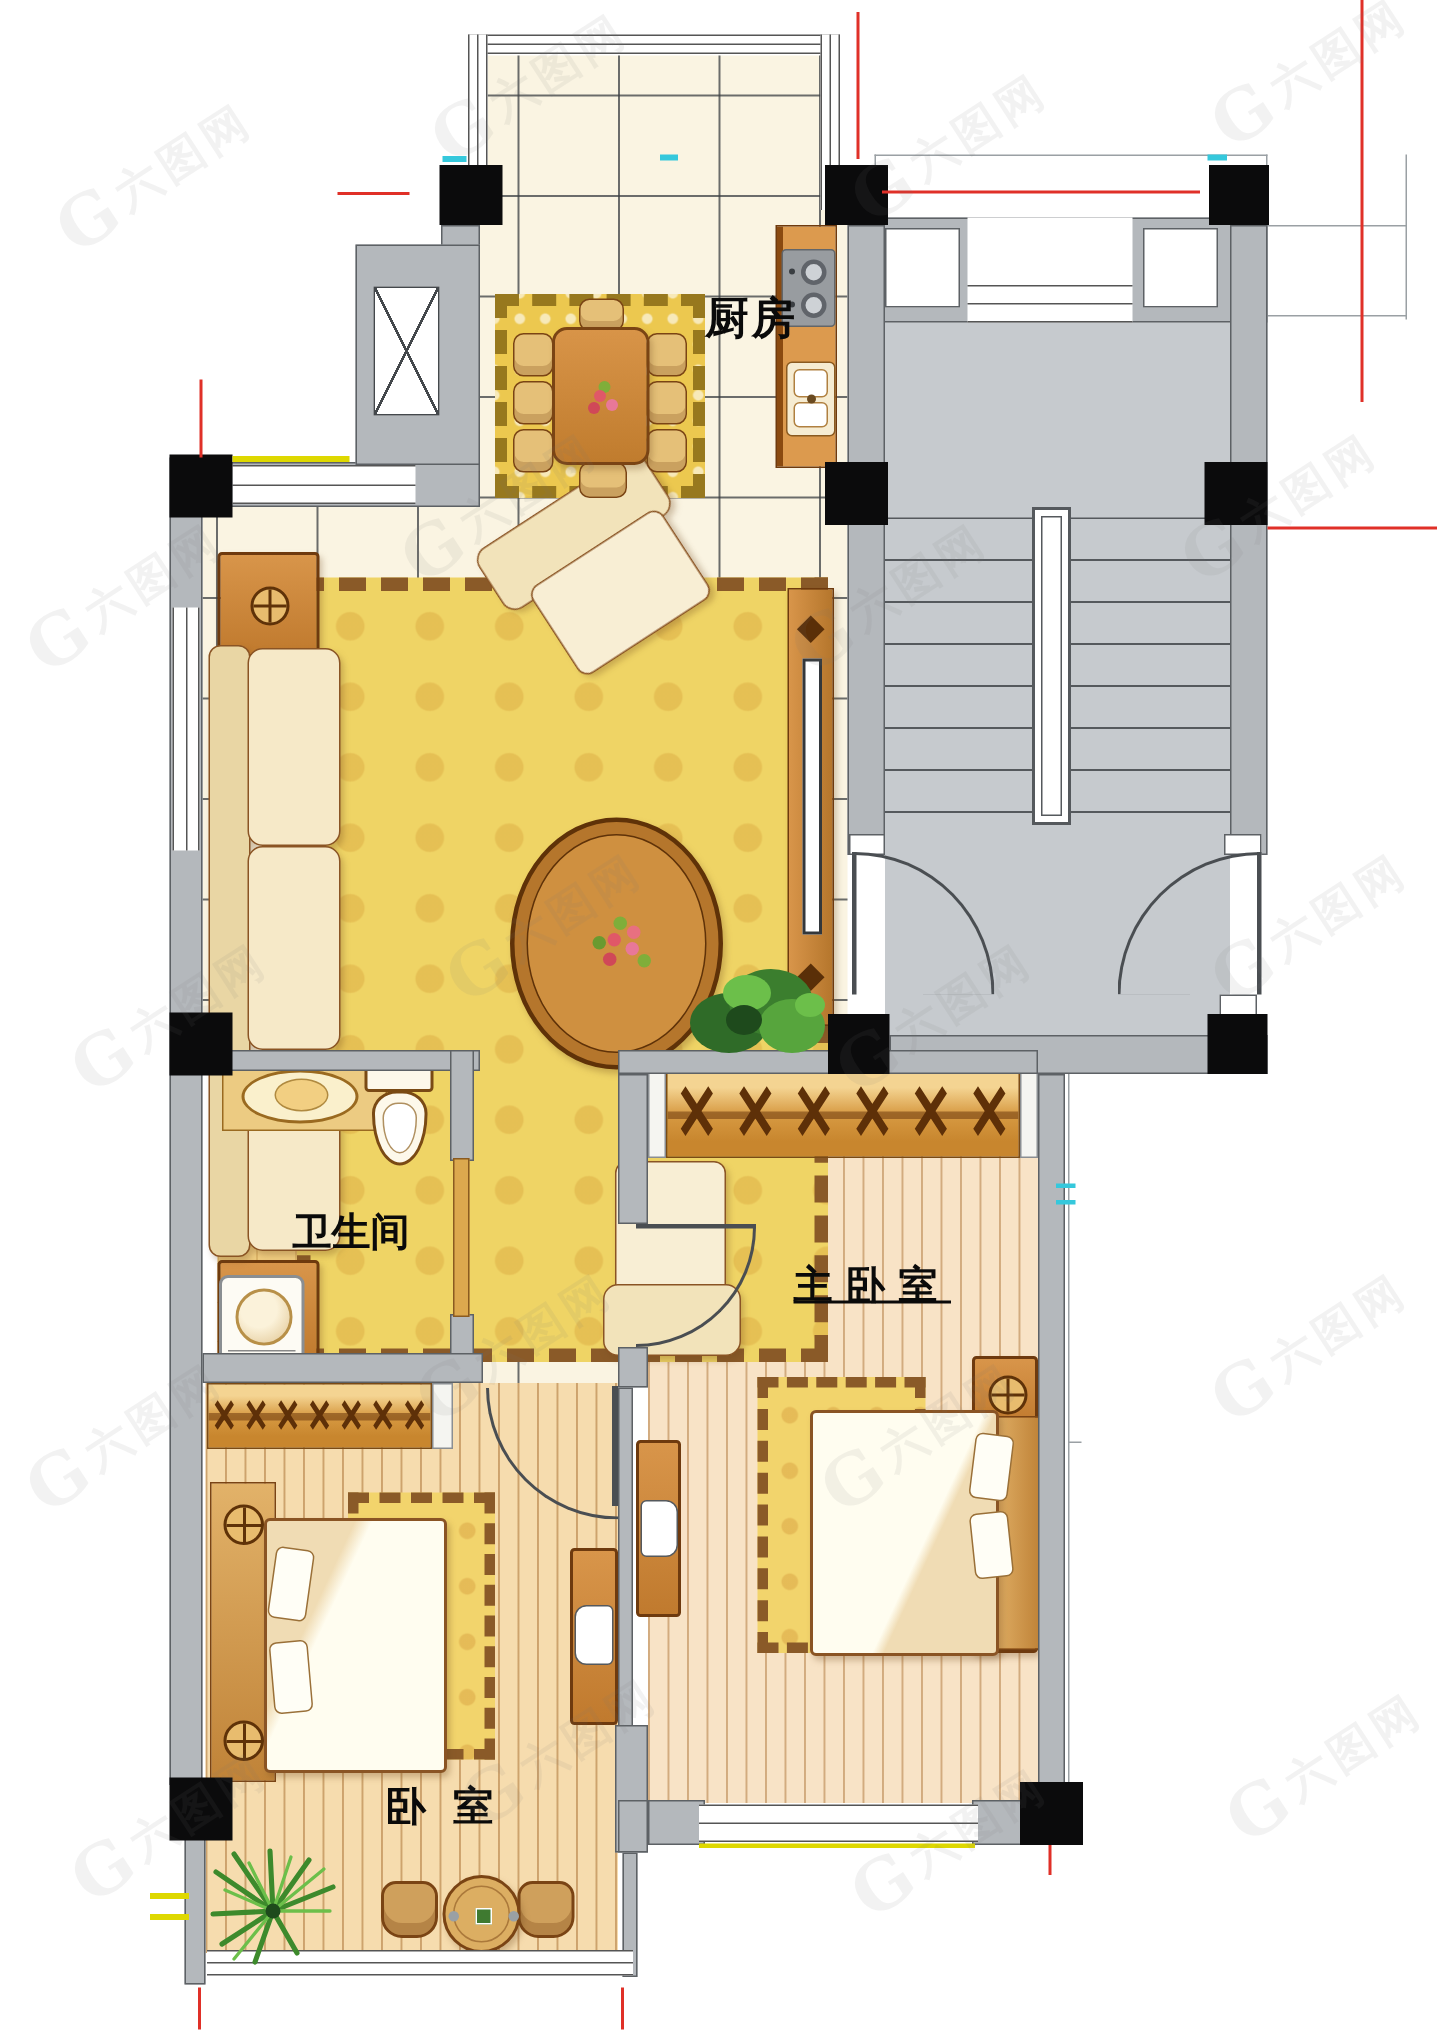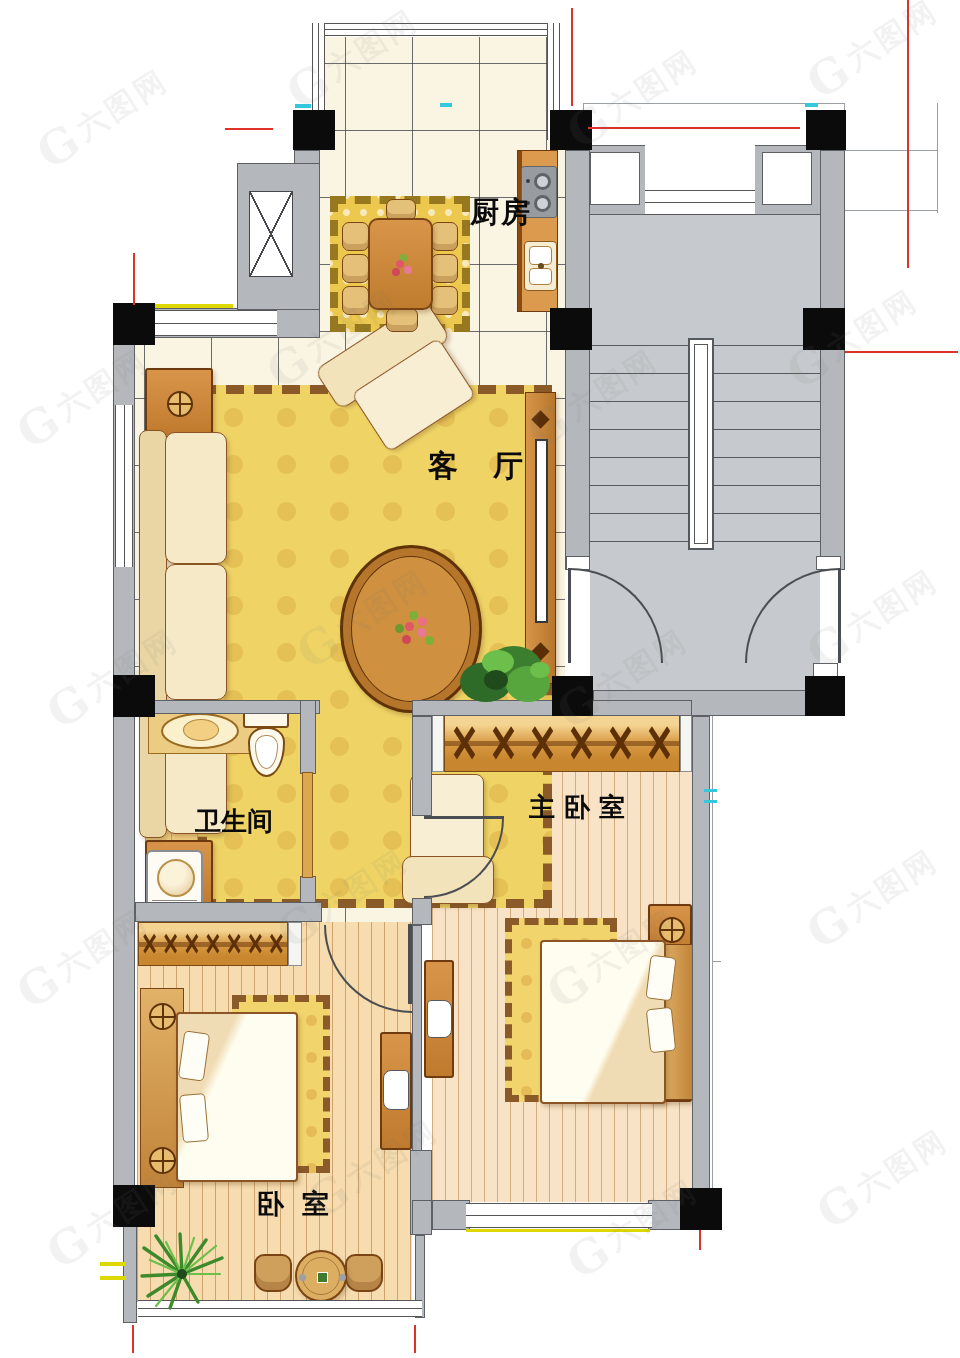--- a/index.html
+++ b/index.html
@@ -326,23 +326,22 @@
   <div class="abs arc" style="left:570px;top:568px;width:93px;height:95px;border-top-width:2px;border-right-width:2px;border-top-right-radius:100% 100%;z-index:23;"></div>
   <div class="abs" style="left:568px;top:568px;width:3px;height:95px;background:#4a4e52;z-index:23;"></div>
   <div class="abs arc" style="left:745px;top:568px;width:95px;height:95px;border-top-width:2px;border-left-width:2px;border-top-left-radius:100% 100%;z-index:23;"></div>
   <div class="abs" style="left:838px;top:568px;width:3px;height:95px;background:#4a4e52;z-index:23;"></div>
   <div class="abs arc" style="left:424px;top:818px;width:80px;height:80px;border-bottom-width:2px;border-right-width:2px;border-bottom-right-radius:100% 100%;z-index:23;"></div>
   <div class="abs" style="left:424px;top:816px;width:80px;height:3px;background:#4a4e52;z-index:23;"></div>
   <div class="abs arc" style="left:324px;top:925px;width:88px;height:88px;border-bottom-width:2px;border-left-width:2px;border-bottom-left-radius:100% 100%;z-index:23;"></div>
   <div class="abs" style="left:408px;top:924px;width:4px;height:80px;background:#4a4e52;z-index:23;"></div>
 
   <div class="abs label" style="left:470px;top:193px;font-size:29px;letter-spacing:2px;">厨房</div>
-  <div class="abs label" style="left:428px;top:446px;font-size:30px;letter-spacing:35px;">客厅</div>
   <div class="abs label" style="left:195px;top:804px;font-size:26px;letter-spacing:0;">卫生间</div>
-  <div class="abs label" style="left:529px;top:790px;font-size:26px;letter-spacing:9px;">主卧室</div>
+  <div class="abs label" style="left:529px;top:839px;font-size:26px;letter-spacing:9px;text-decoration:underline;">主卧室</div>
   <div class="abs label" style="left:257px;top:1186px;font-size:27px;letter-spacing:18px;">卧室</div>
 
   <div class="abs red" style="left:588px;top:127px;width:212px;height:2px;z-index:30;"></div>
   <div class="abs red" style="left:225px;top:128px;width:48px;height:2px;z-index:30;"></div>
   <div class="abs red" style="left:133px;top:253px;width:2px;height:52px;z-index:30;"></div>
   <div class="abs red" style="left:571px;top:8px;width:2px;height:98px;z-index:30;"></div>
   <div class="abs red" style="left:907px;top:0;width:2px;height:268px;z-index:30;"></div>
   <div class="abs red" style="left:845px;top:351px;width:113px;height:2px;z-index:30;"></div>
   <div class="abs red" style="left:132px;top:1325px;width:2px;height:28px;z-index:30;"></div>
   <div class="abs red" style="left:414px;top:1325px;width:2px;height:28px;z-index:30;"></div>

